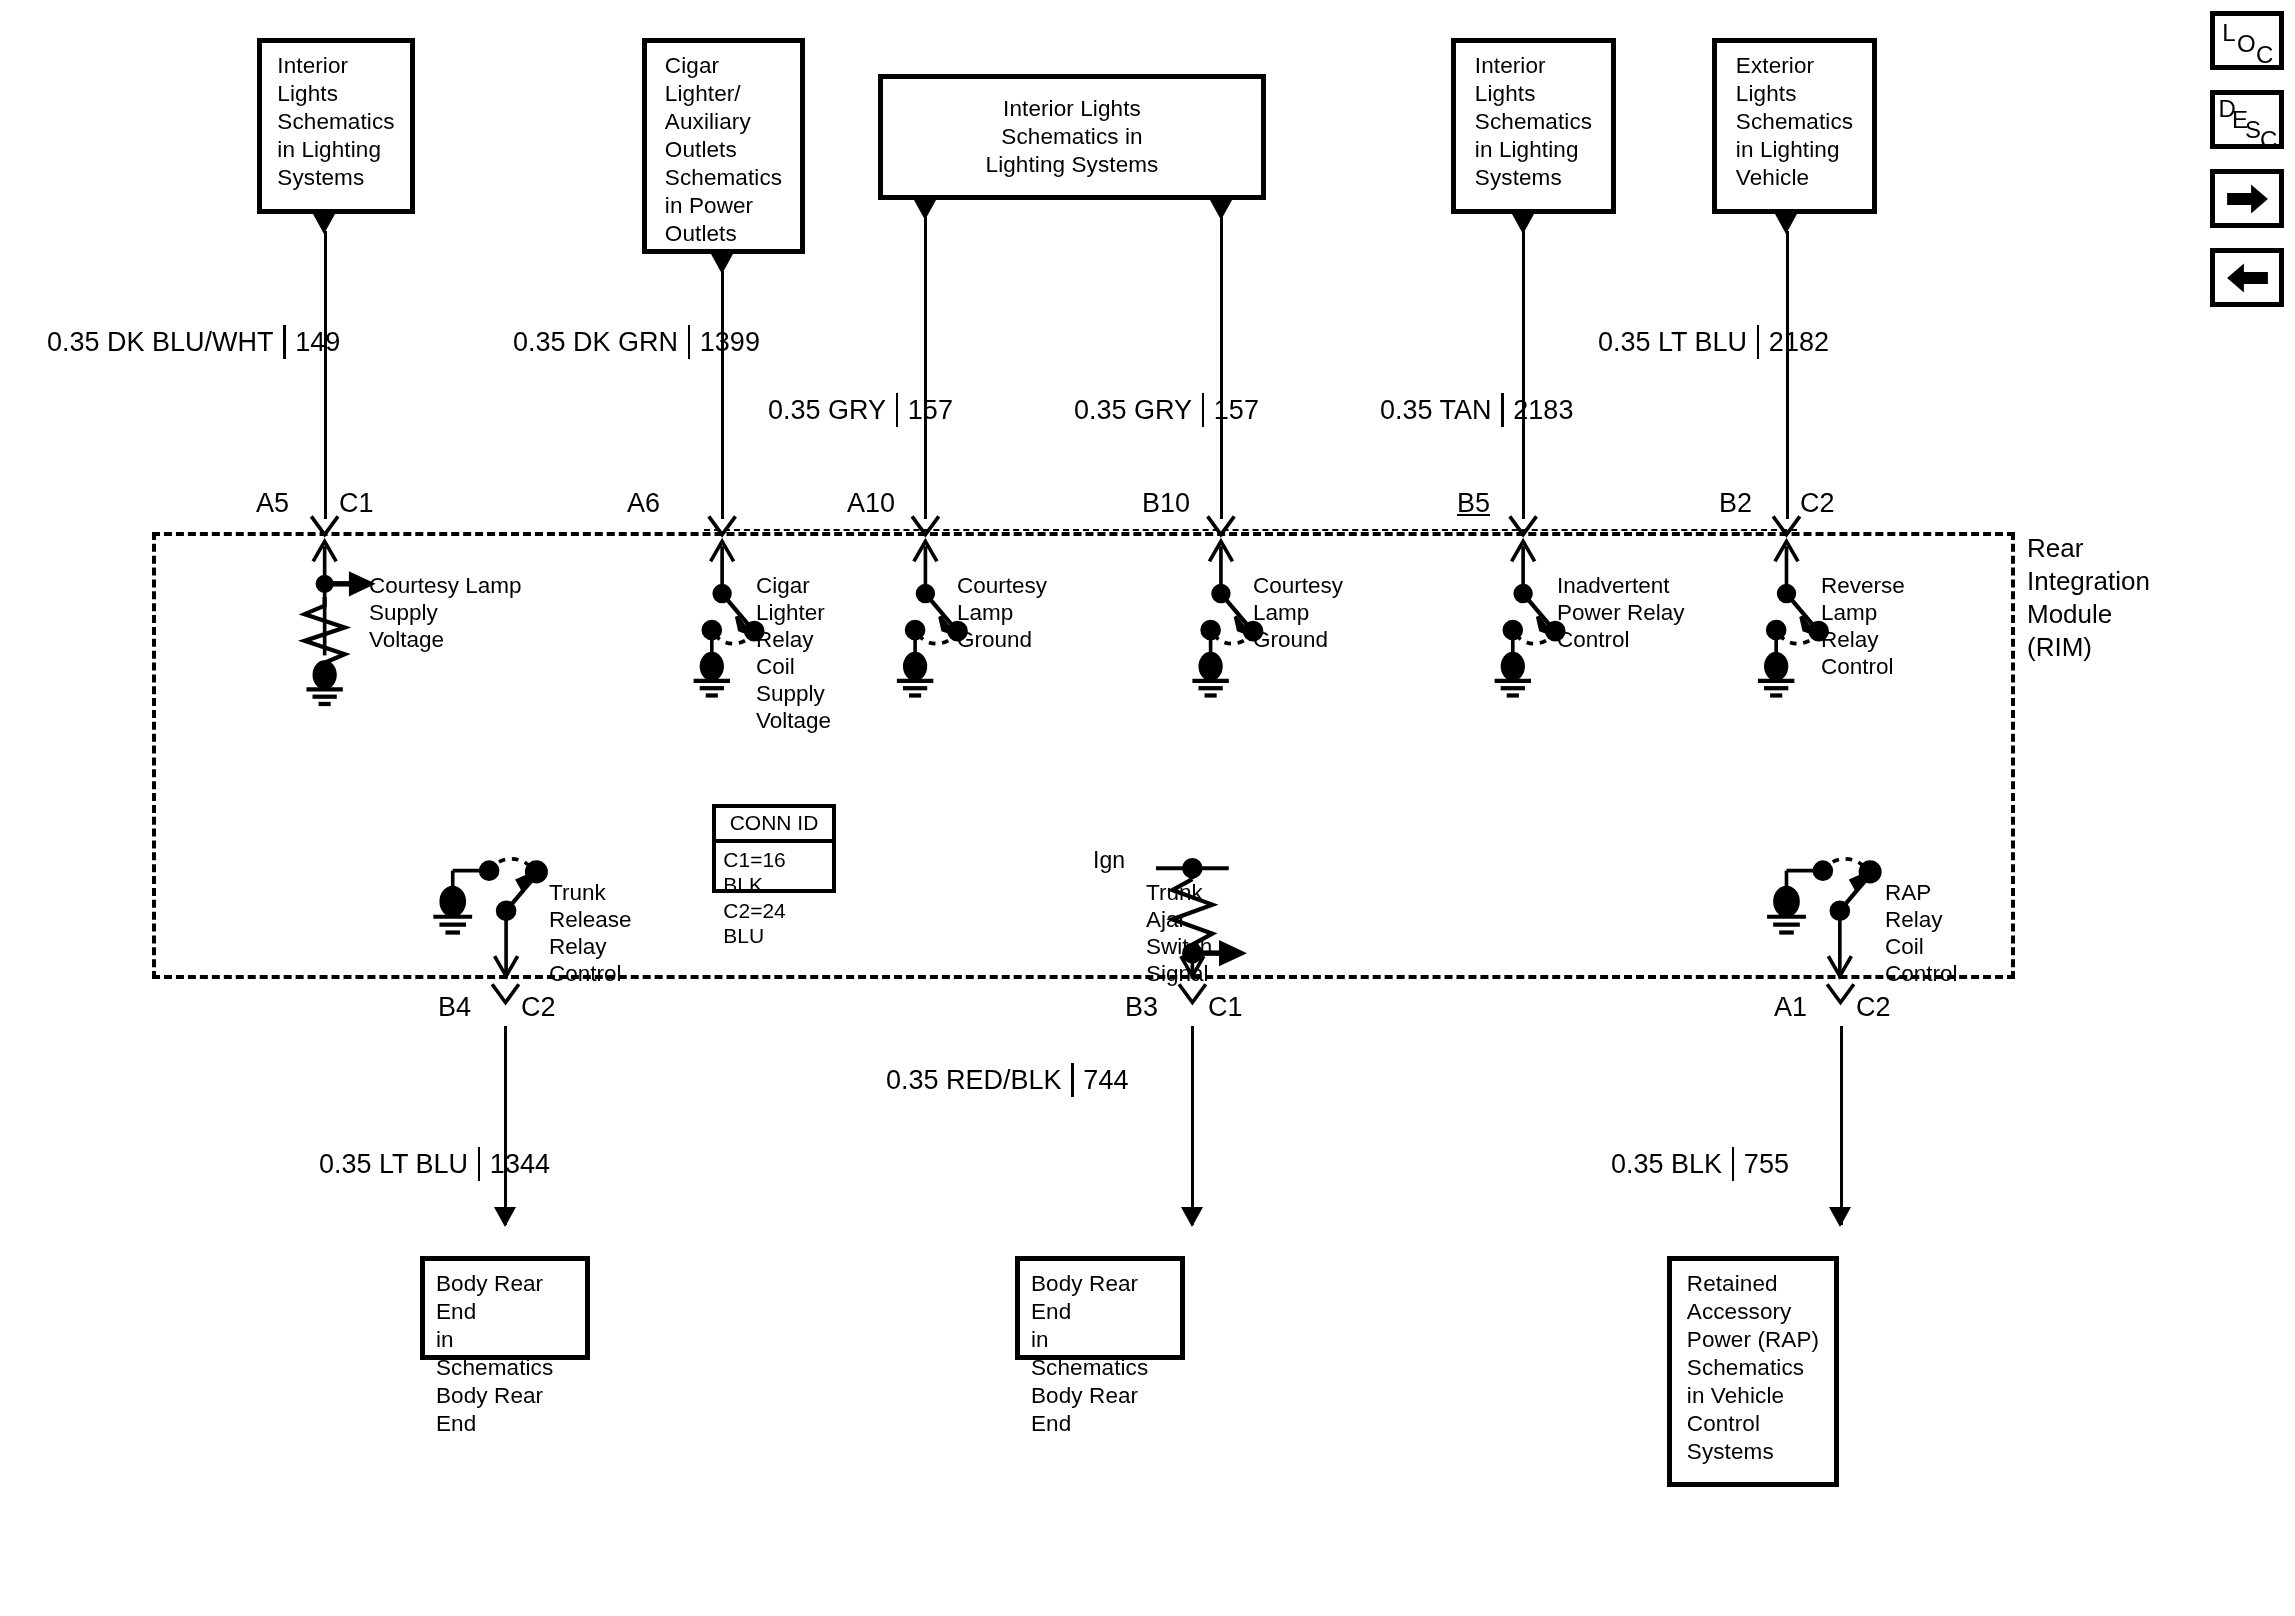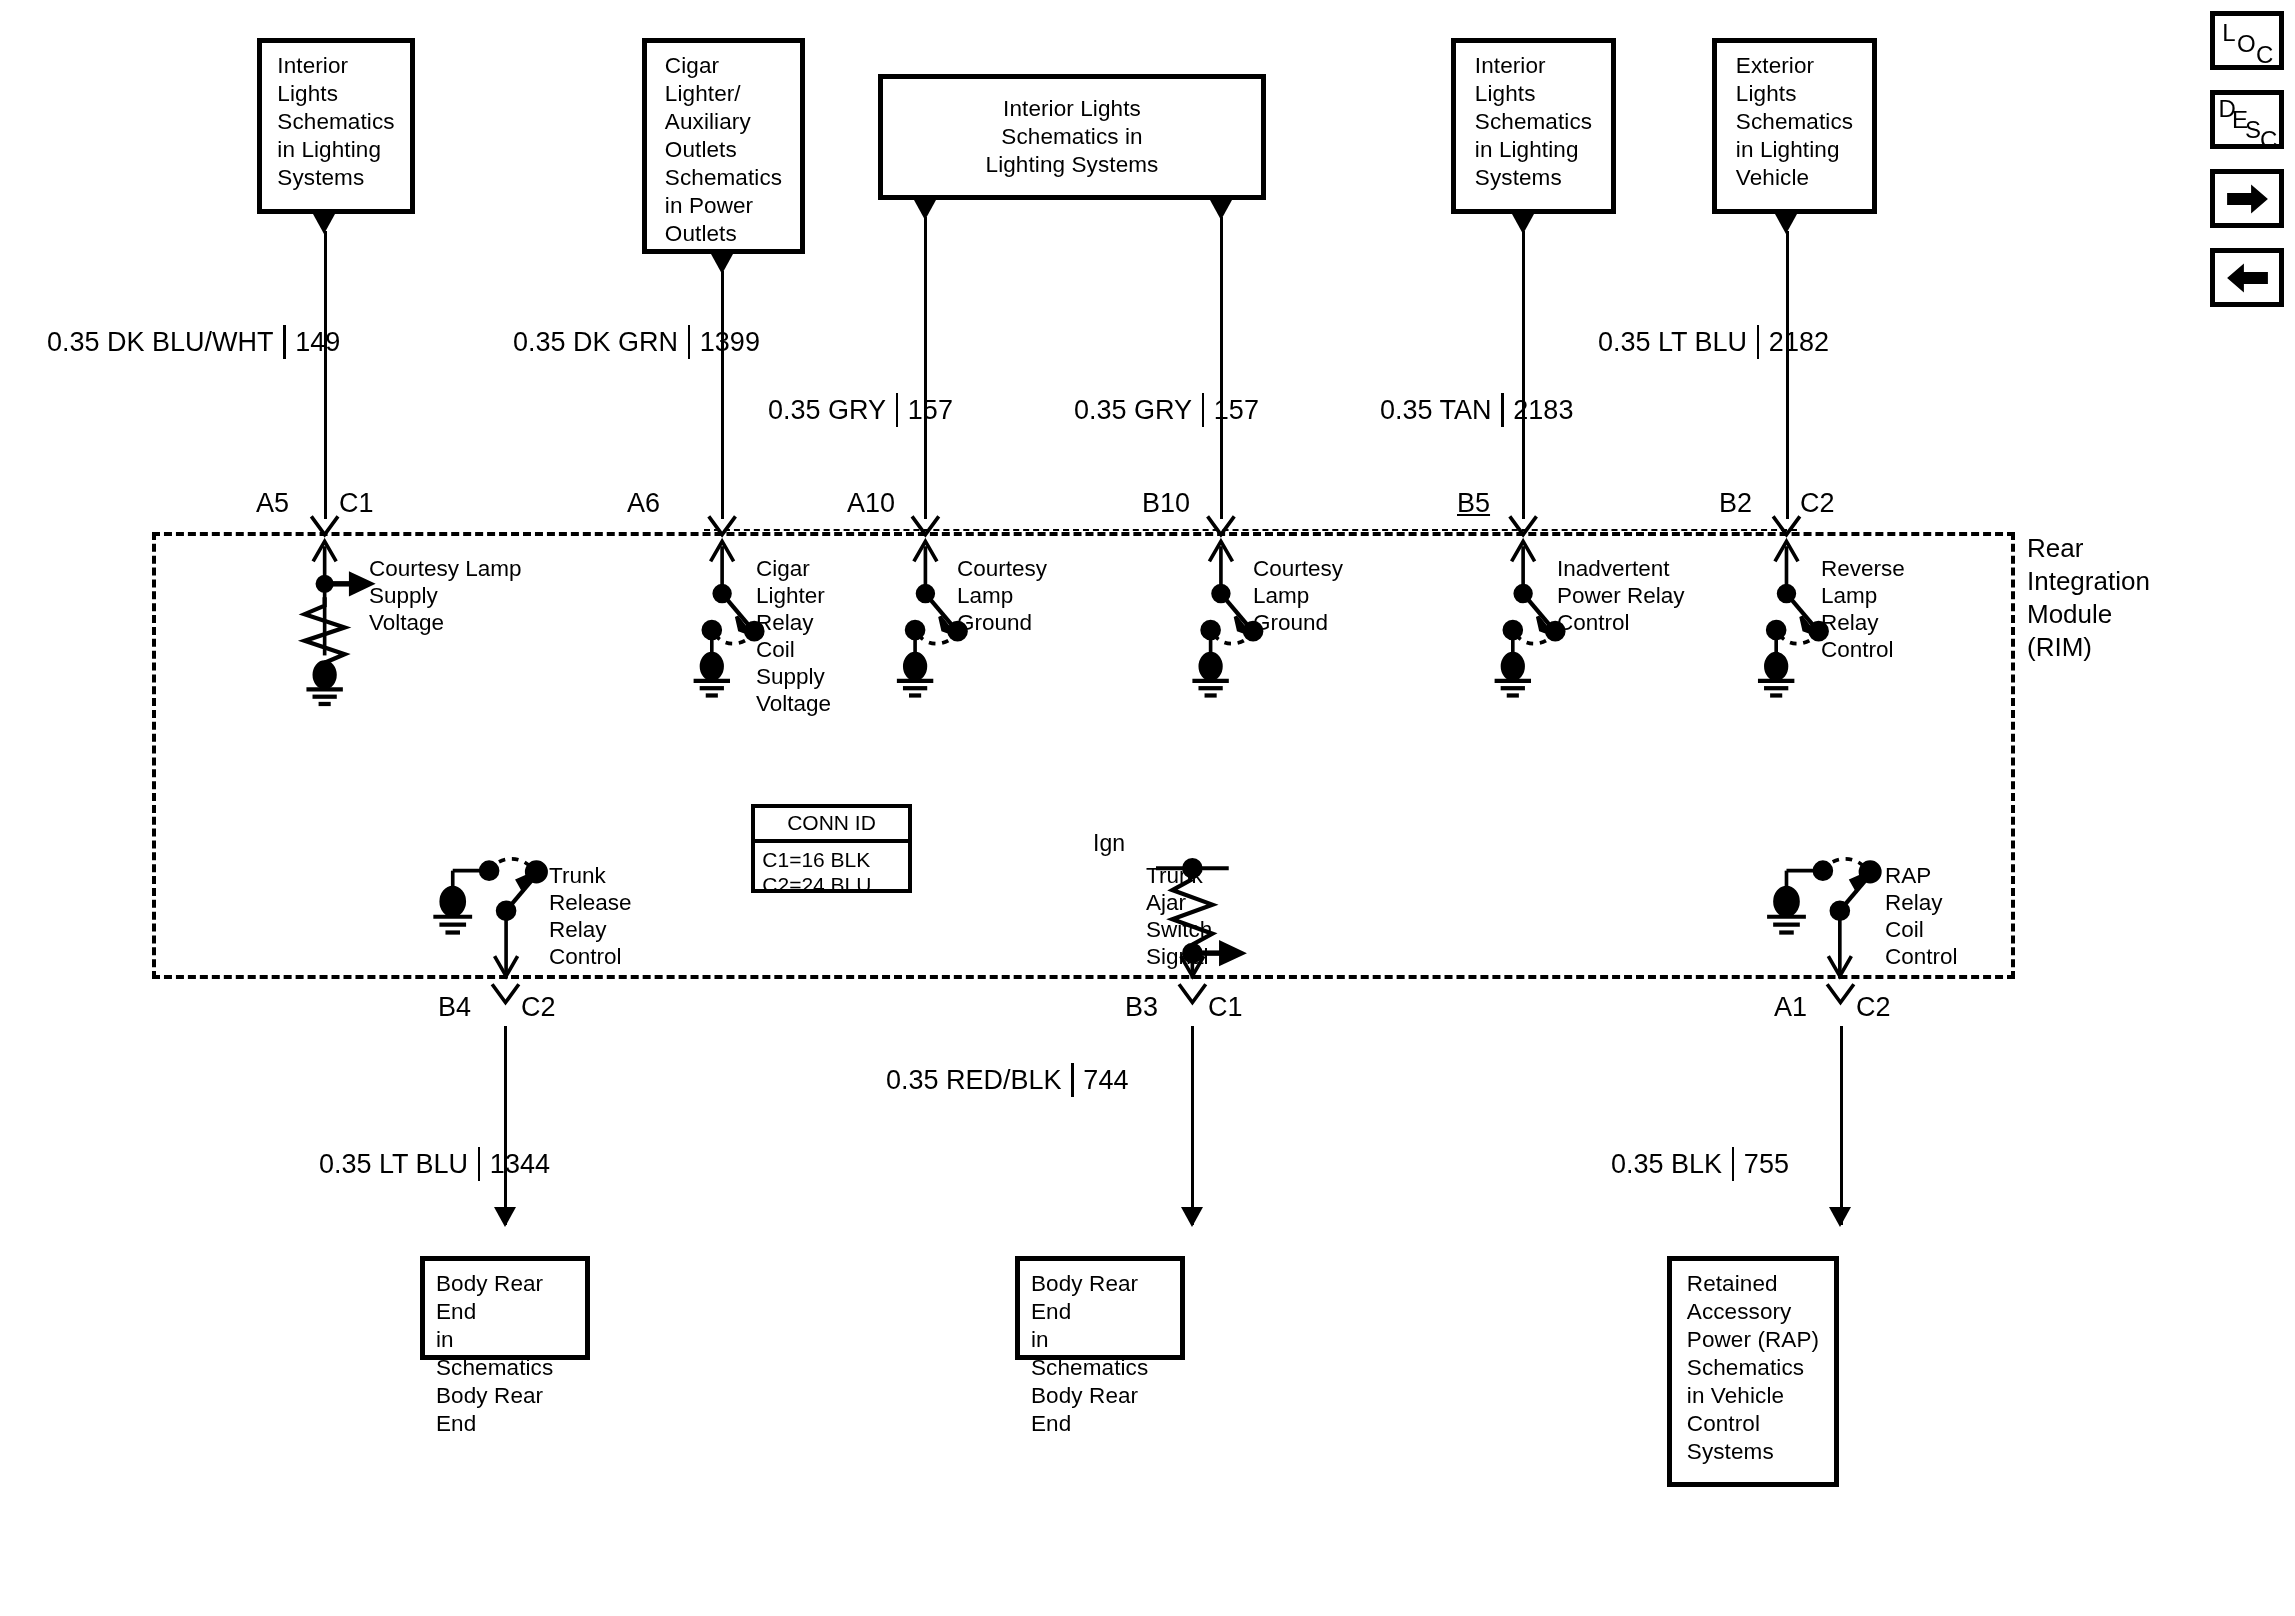--- a/index.html
+++ b/index.html
@@ -60,21 +60,21 @@
     background:transparent;
   }
   
   .thin-dotted{
     position:absolute;
     height:0;
     border-top:2.4px dashed #000;
   }
 
   
-  .symtext{position:absolute;font-size:22.5px;line-height:27px;white-space:pre-line;}
+  .symtext{position:absolute;font-size:22.5px;line-height:27px;white-space:pre-line;margin-top:17px;}
 
   
   #connid{
     position:absolute;
     border:4.2px solid #000;
     background:#fff;
     box-sizing:border-box;
   }
   #connid .hdr{
     font-size:21px;
@@ -350,21 +350,21 @@
 Lamp
 Ground</div>
   <div class="symtext" style="left:1557px;top:555px;">Inadvertent
 Power Relay
 Control</div>
   <div class="symtext" style="left:1821px;top:555px;">Reverse
 Lamp
 Relay
 Control</div>
 
-  <div id="connid" style="left:751px;top:804px;width:161px;height:89px;">
+  <div id="connid" style="left:712px;top:804px;width:124px;height:89px;">
     <div class="hdr">CONN ID</div>
     <div class="body">C1=16 BLK
 C2=24 BLU</div>
   </div>
 
   <svg class="abs" width="2295" height="194" viewBox="0 0 3782 320" style="left:0;top:844px;">
     <g stroke="#000" stroke-width="6" fill="#000">
 
       <line x1="745" y1="44" x2="800" y2="44"></line>
       <circle cx="805" cy="44" r="14"></circle>

